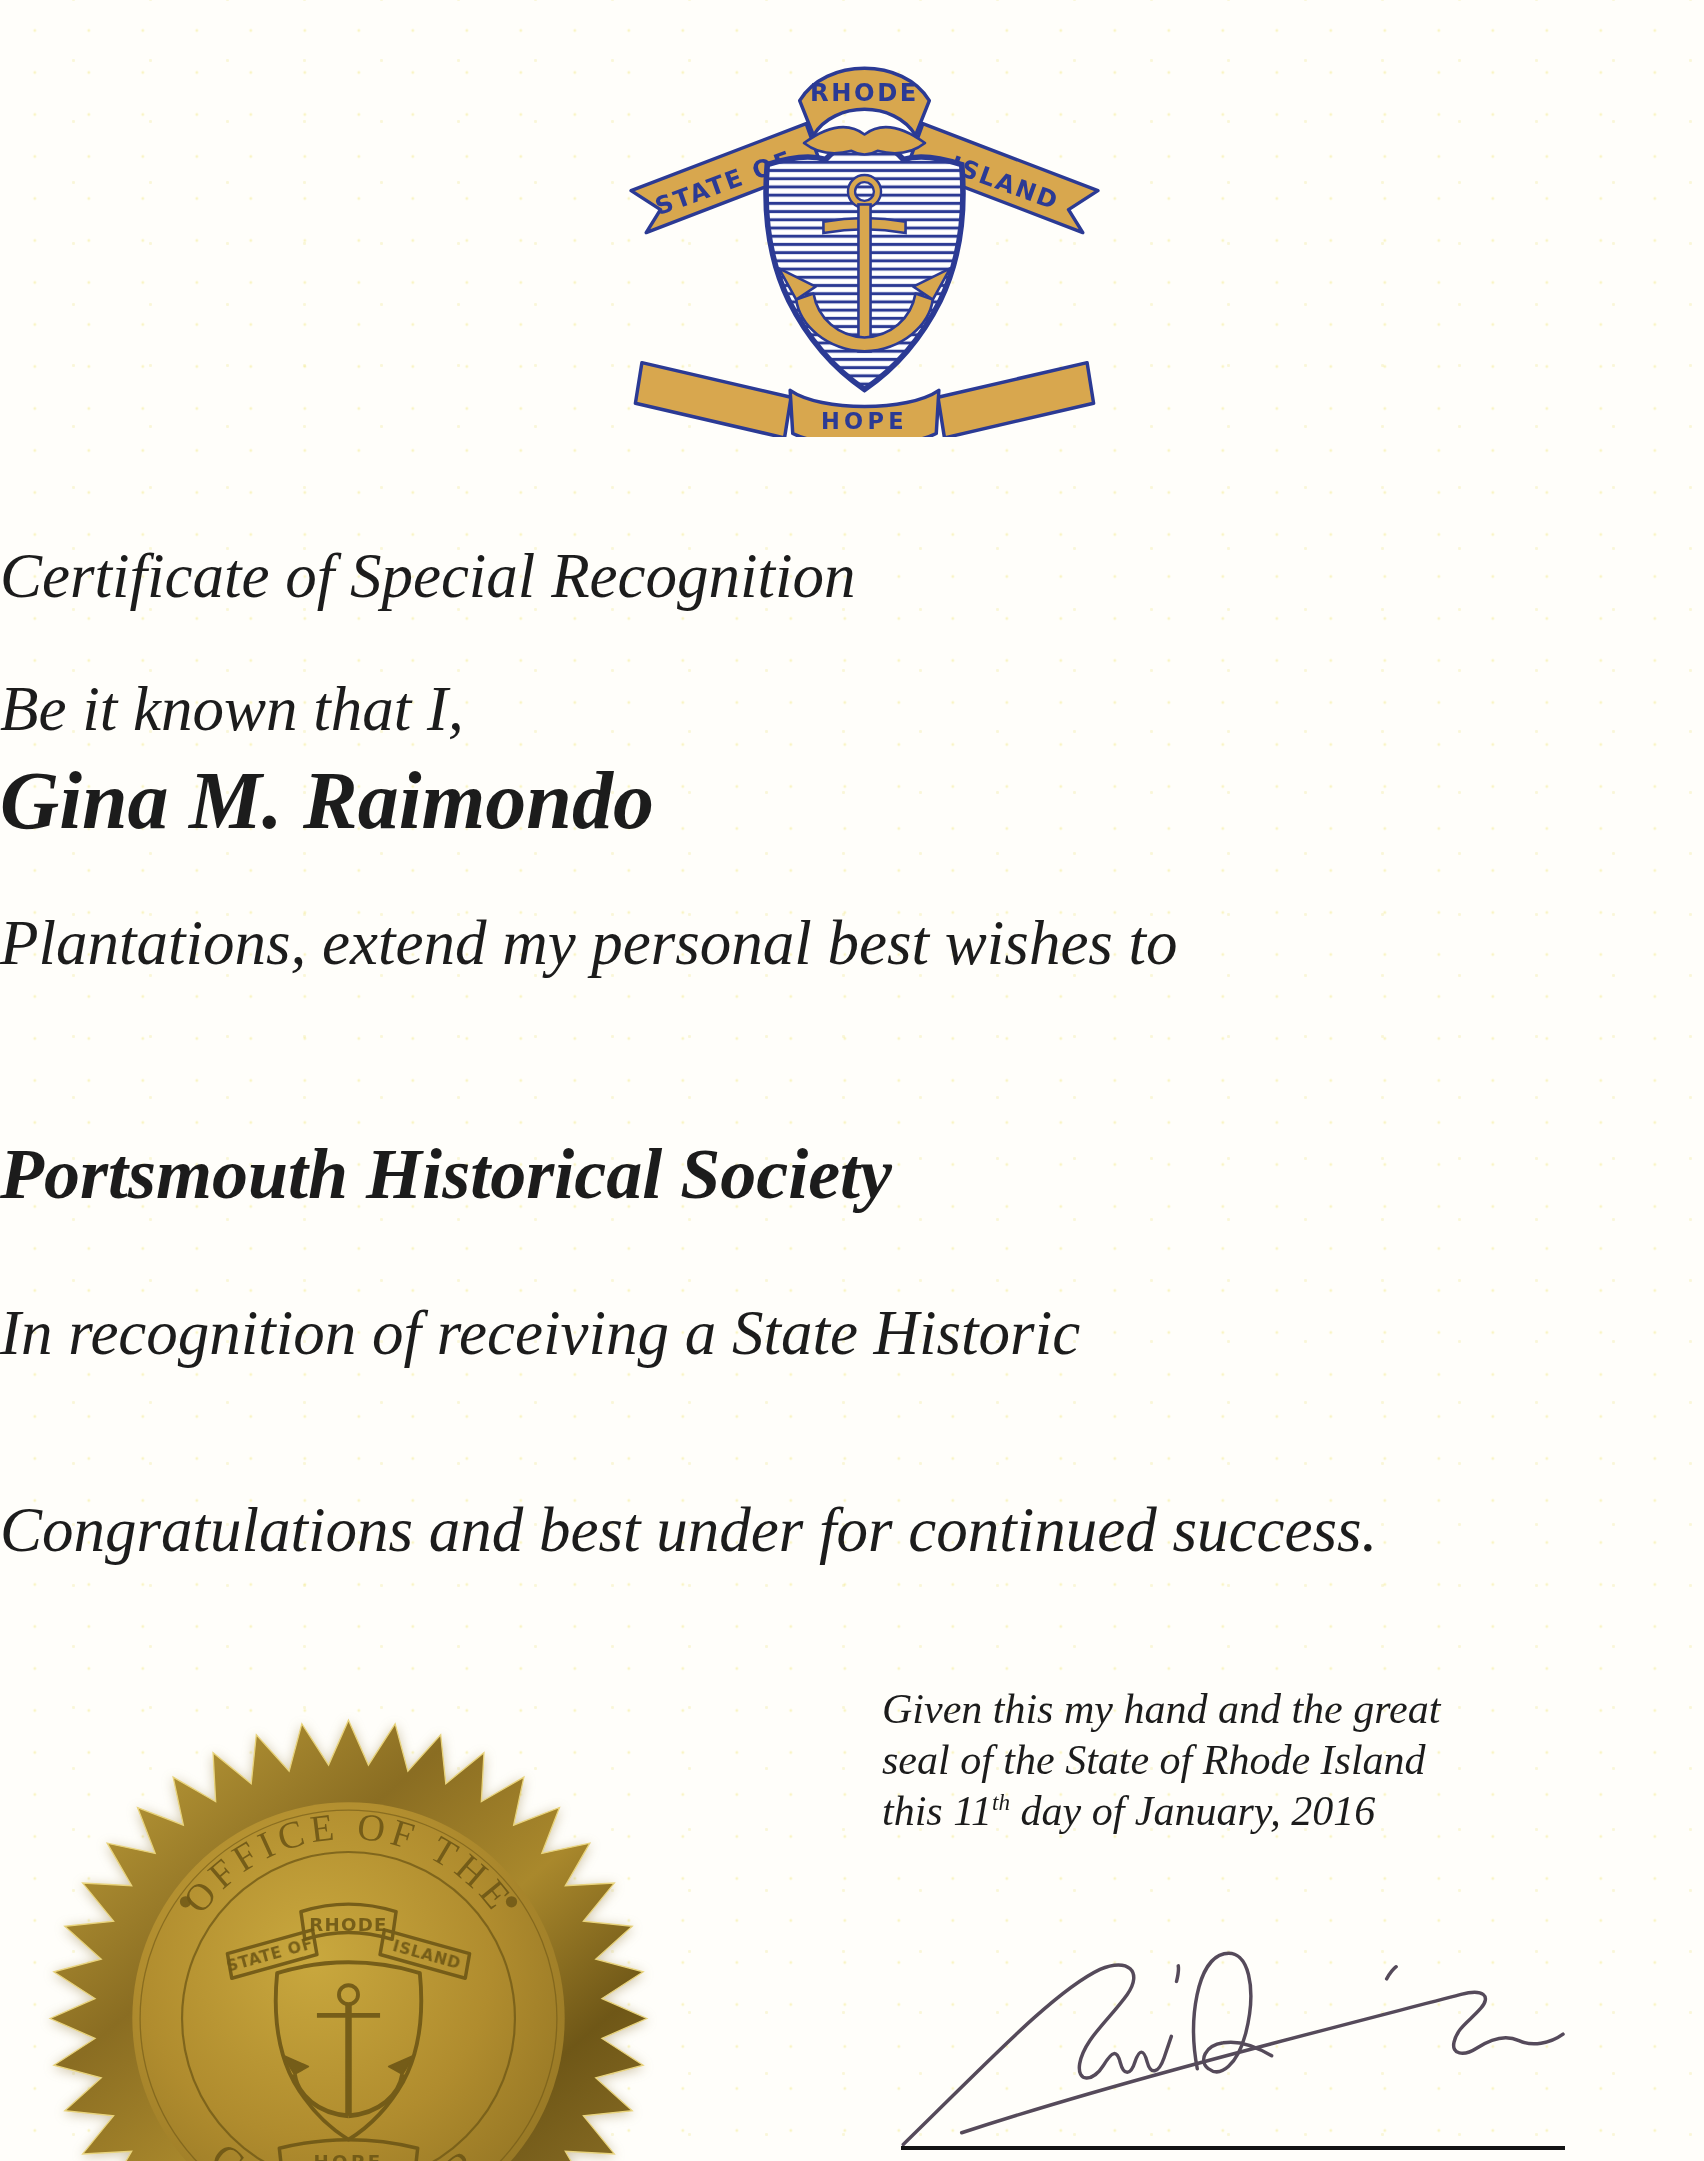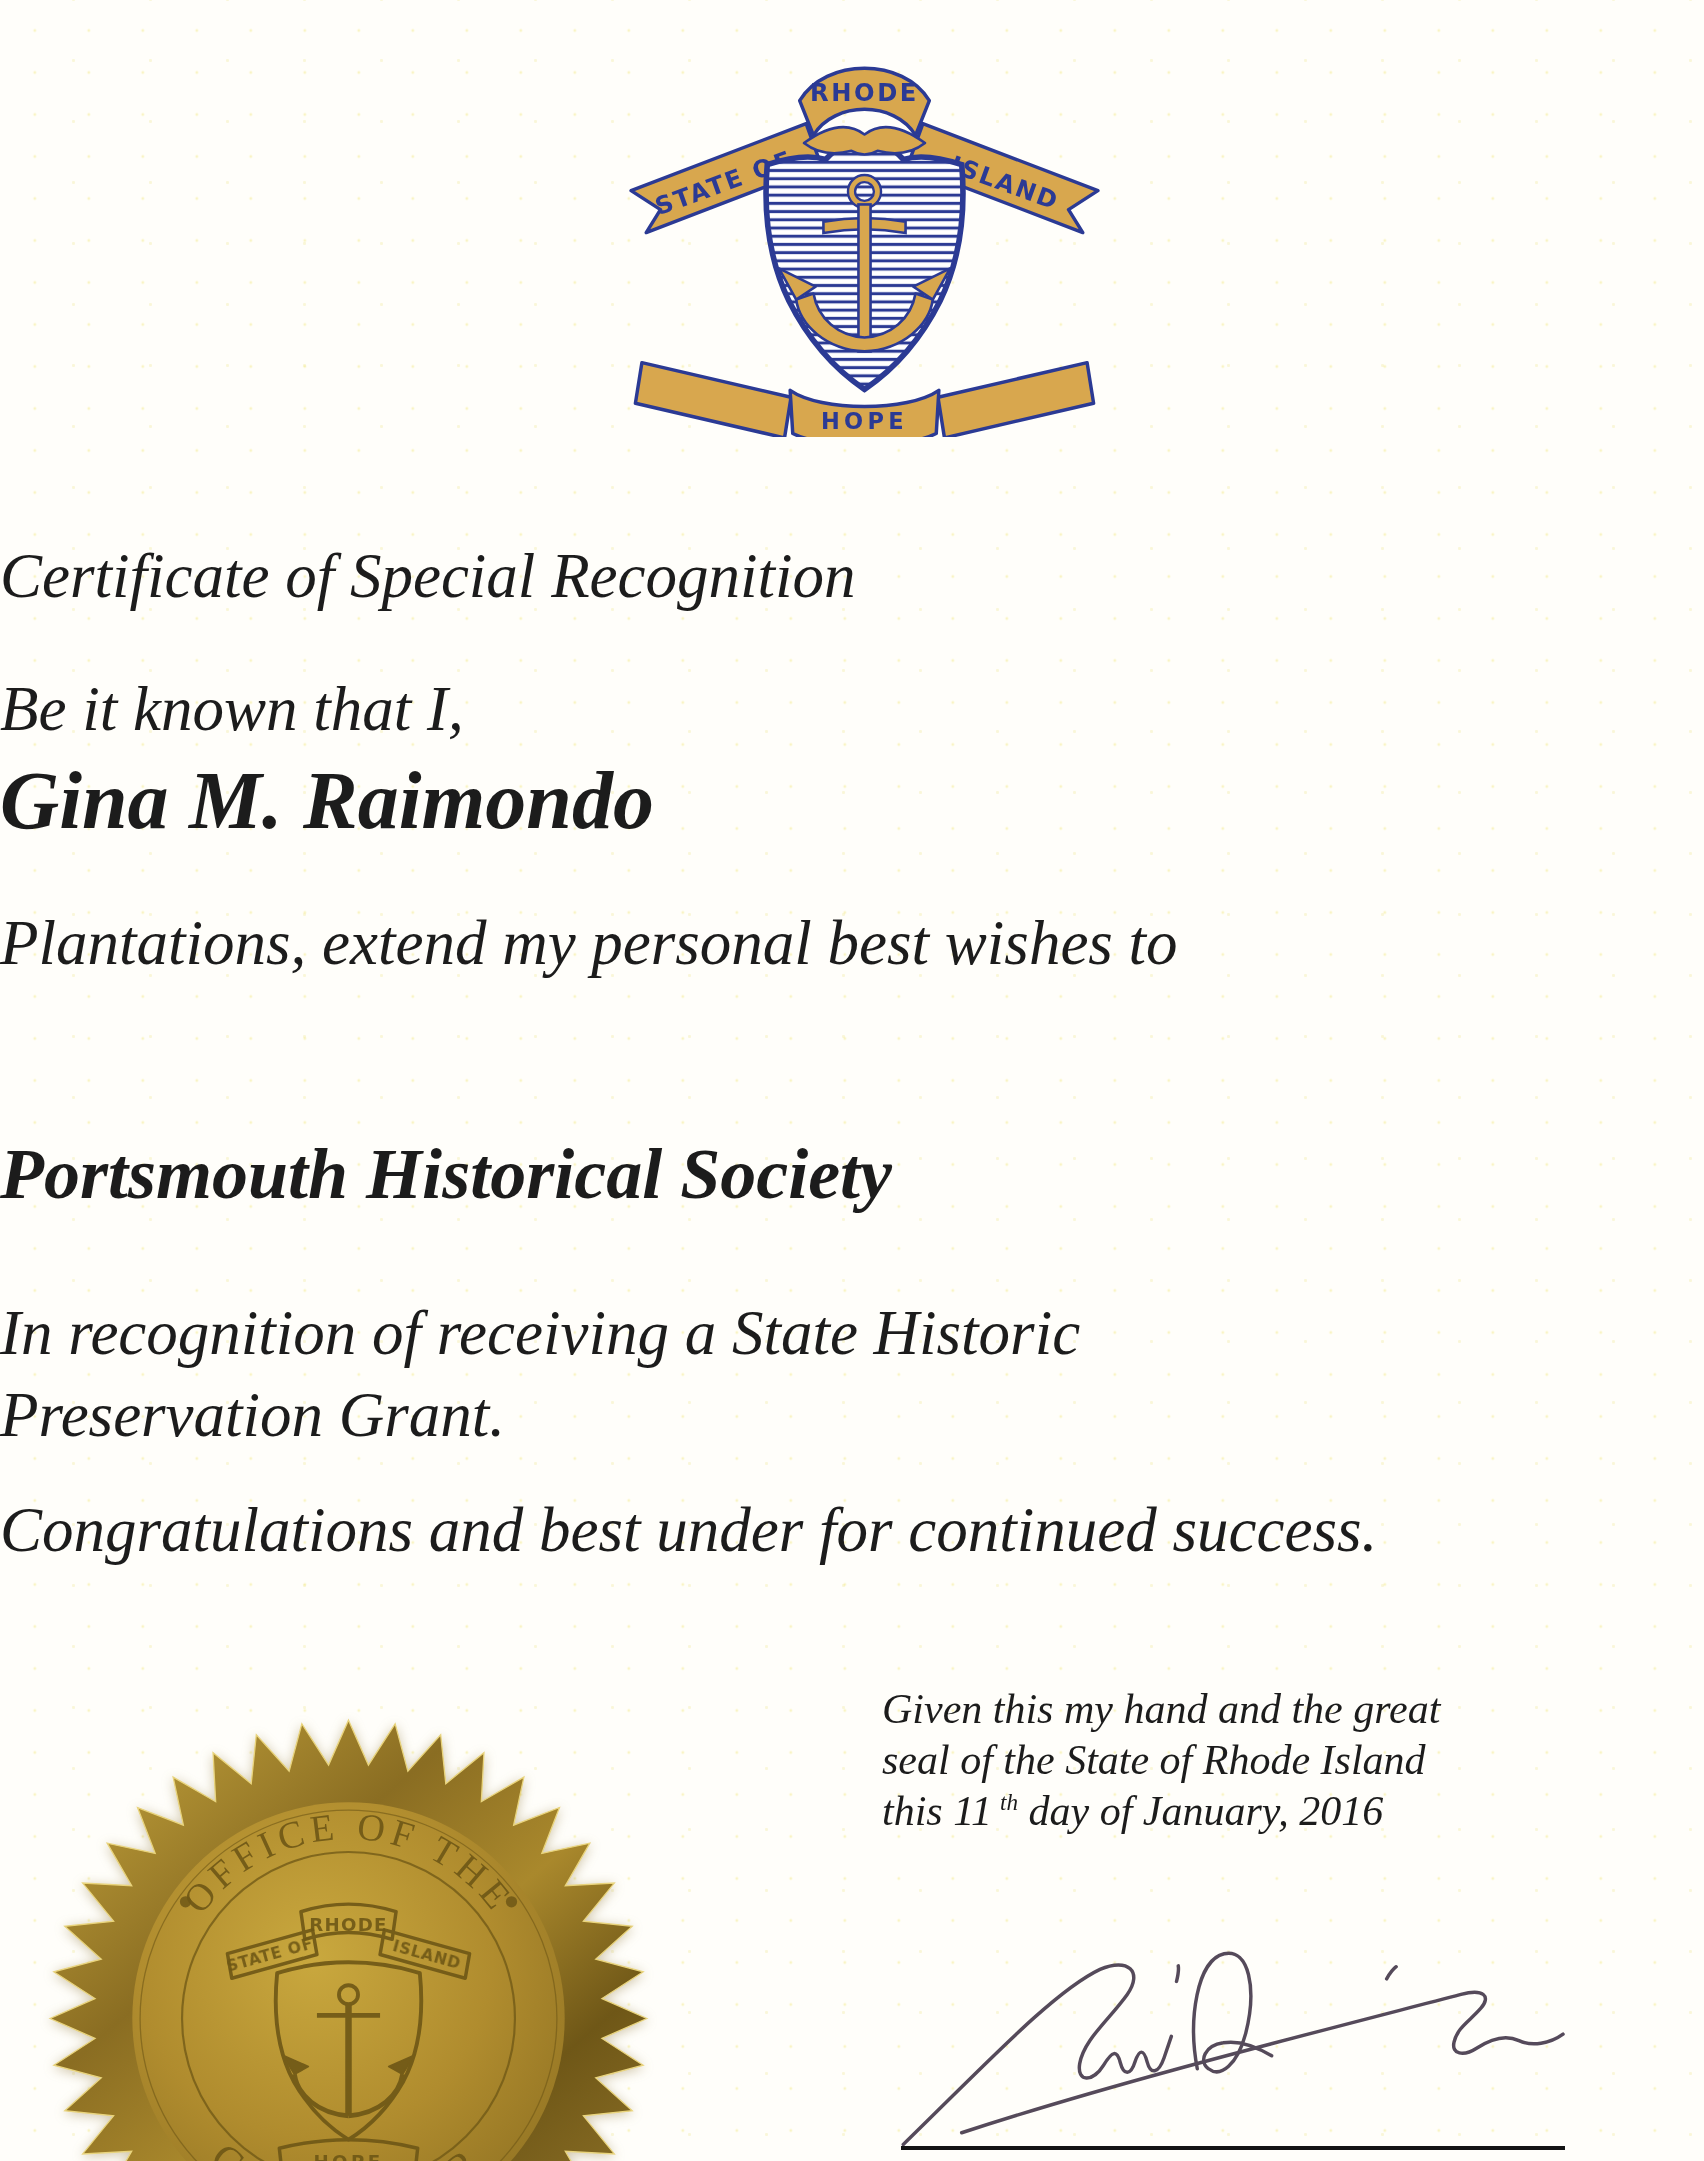--- a/index.html
+++ b/index.html
@@ -26,21 +26,21 @@
   .intro        {top:657px;font-size:63px;margin-top:16px;}
   .gov-name     {top:754px;font-size:82px;font-weight:bold;}
   .body-text    {top:899px;font-size:63px;line-height:1.42;}
   .recipient    {top:1133px;font-size:72px;font-weight:bold;}
   .recognition  {top:1293px;font-size:63px;line-height:1.30;}
   .congrats     {top:1494px;font-size:63px;}
   .closing{
     position:absolute;left:882px;top:1684px;width:761px;
     font-style:italic;font-size:42px;line-height:1.22;text-align:left;
   }
-  .closing sup{font-size:55%;vertical-align:super;line-height:0;margin-left:8px;}
+  .closing sup{font-size:55%;vertical-align:super;line-height:0;}
   .crest-svg{position:absolute;left:618px;top:35px;width:493px;height:402px;}
   .signature-svg{position:absolute;left:886px;top:1926px;width:722px;height:225px;}
   .sig-line{position:absolute;left:901px;top:2146px;width:664px;height:4.3px;background:#141414;}
   .gov-label{position:absolute;left:906px;top:2161px;font-style:italic;font-size:42px;text-align:left;}
   .seal-svg{position:absolute;left:48px;top:1718px;width:601px;height:601px;filter:drop-shadow(0 2.6px 6px rgba(120,95,30,.35));}
   .crest-banner-text{font-family:"DejaVu Sans", sans-serif;font-weight:bold;fill:#2b3a94;}
   .seal-text{font-family:"Liberation Serif", serif;fill:#6e5716;}
 </style>
 </head>
 <body>
@@ -98,21 +98,20 @@
   <div class="script gov-name">Gina M. Raimondo</div>
 
   <div class="script body-text">
     <div>Plantations, extend my personal best wishes to</div>
   </div>
 
   <div class="script recipient">Portsmouth Historical Society</div>
 
   <div class="script recognition">
     <div>In recognition of receiving a State Historic</div>
-    <div>Preservation Grant.</div>
   </div>
 
   <div class="script congrats">Congratulations and best under for continued success.</div>
 
   <div class="closing">
     <div>Given this my hand and the great</div>
     <div>seal of the State of Rhode Island</div>
     <div><span>this 11</span><sup>th</sup><span> day of January, 2016</span></div>
   </div>
 

